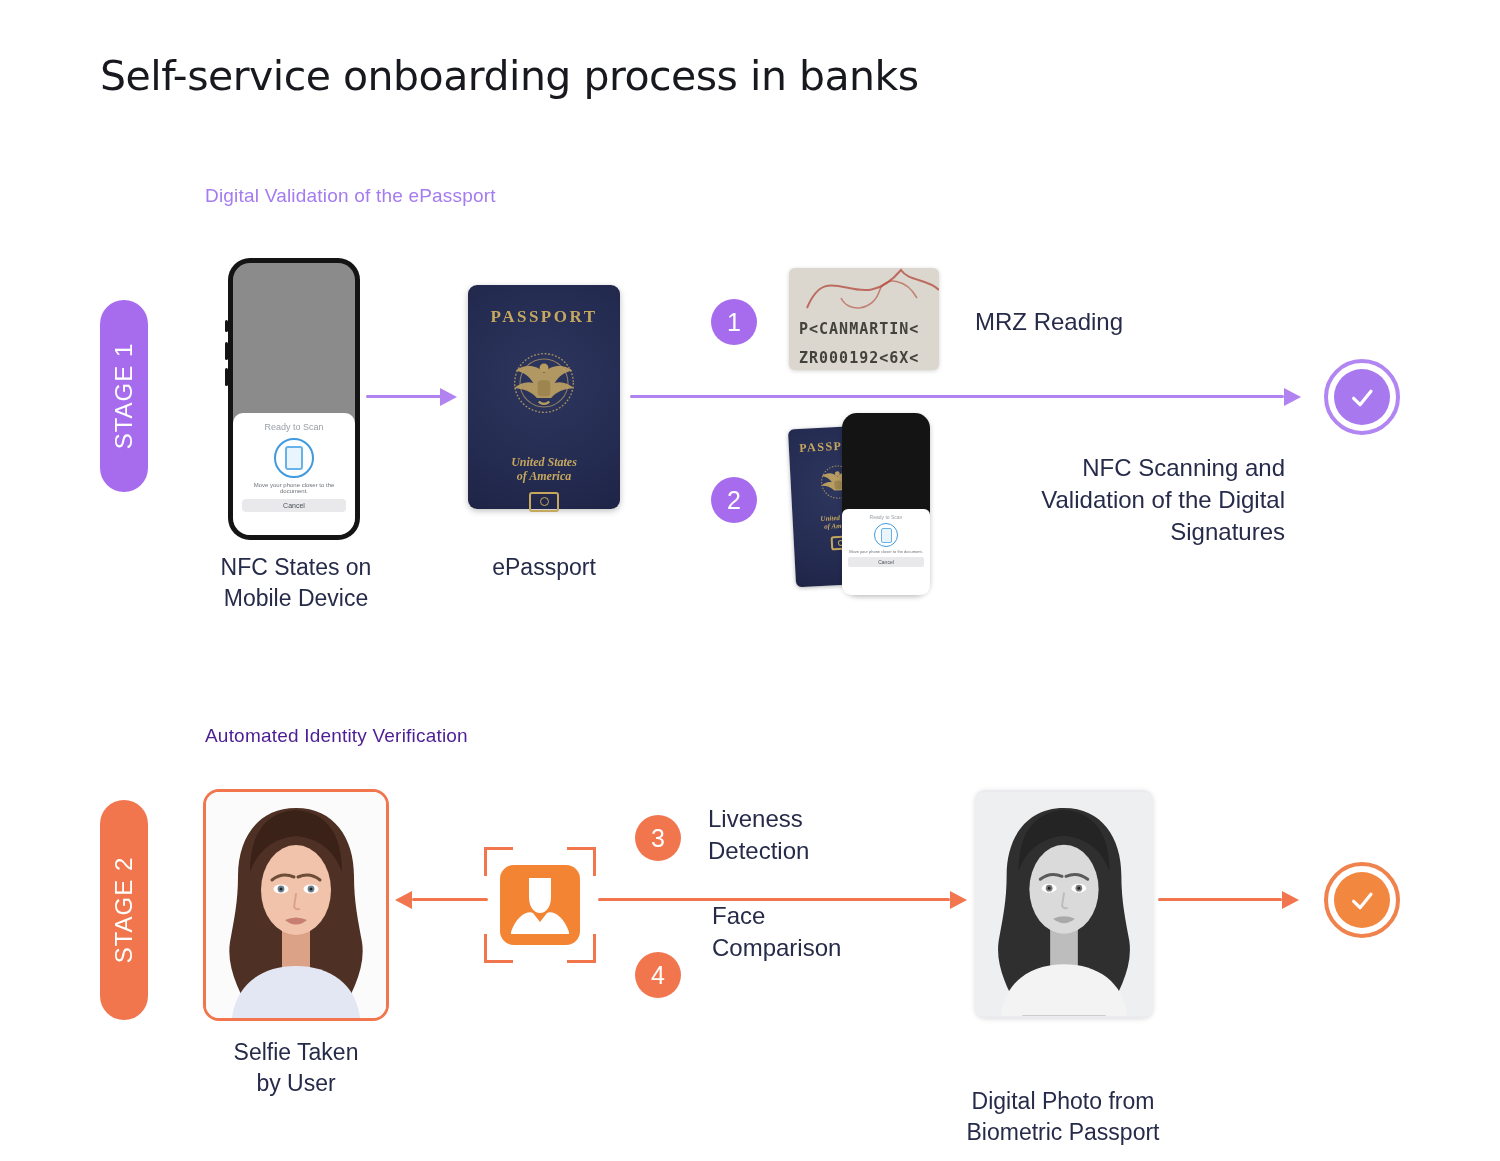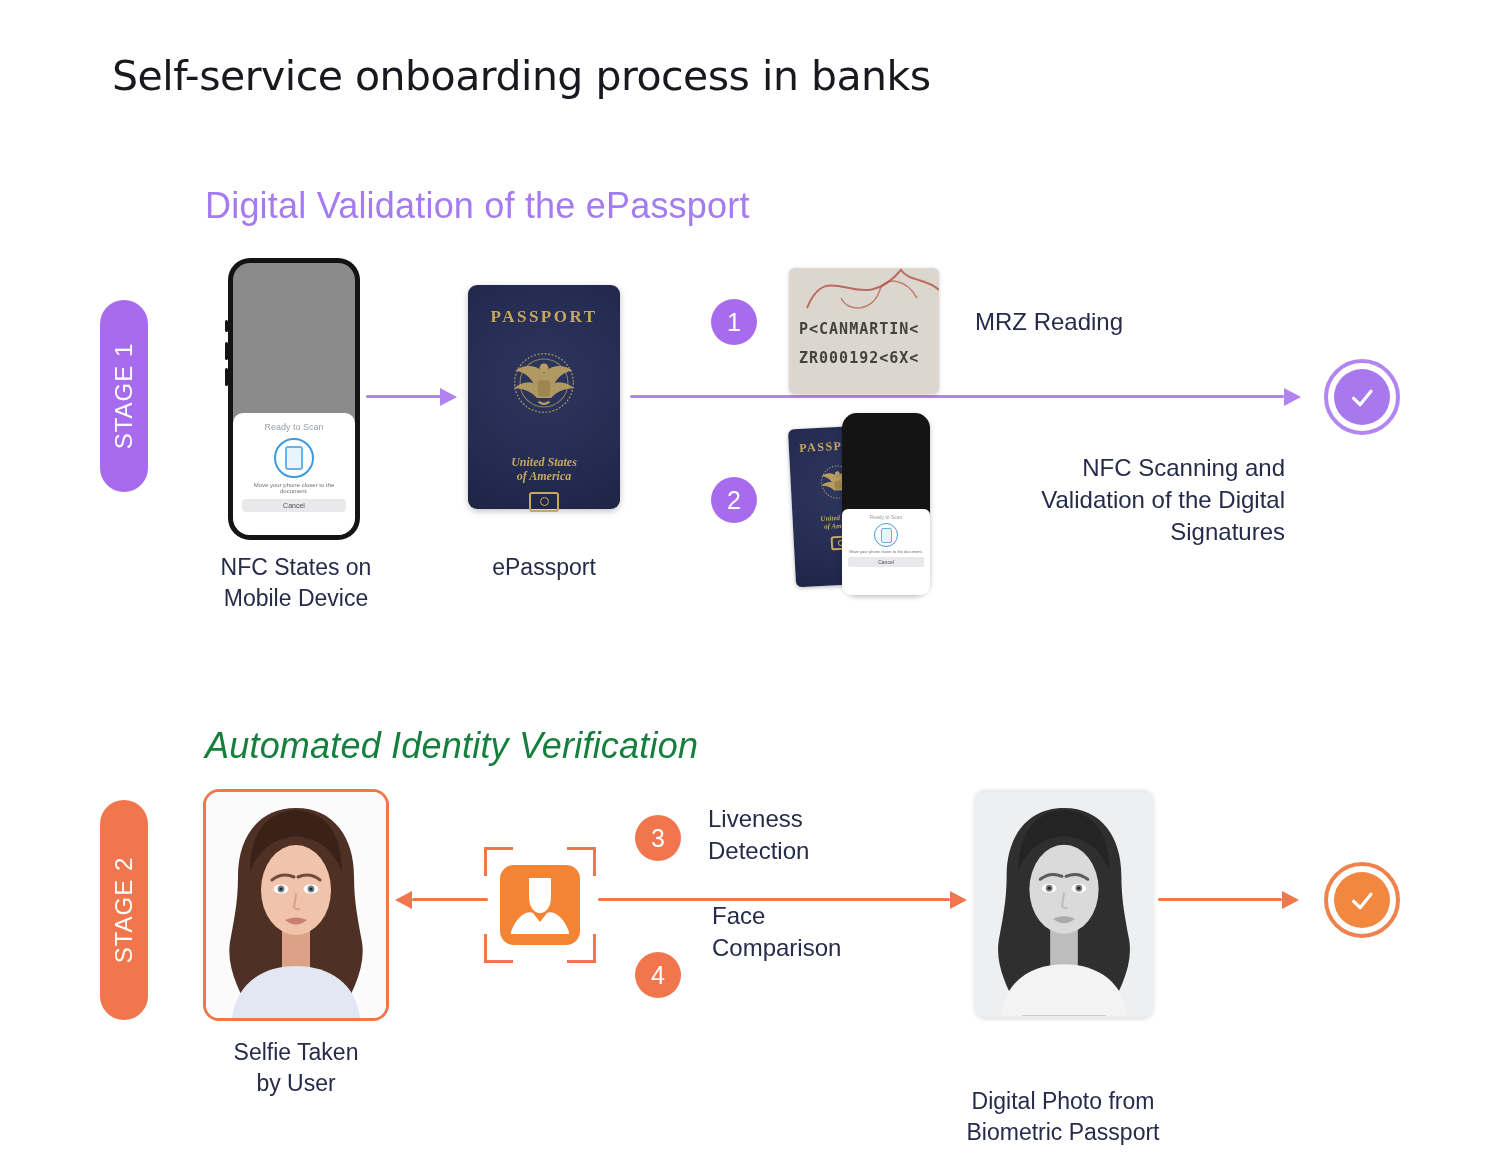--- a/index.html
+++ b/index.html
@@ -1,24 +1,24 @@
 <!DOCTYPE html>
 <html><head>
 <meta charset="utf-8">
 <style>
   html,body{margin:0;padding:0;background:#ffffff;}
   body{font-family:"Liberation Sans","DejaVu Sans",sans-serif;}
   .canvas{position:relative;width:1500px;height:1161px;background:#ffffff;overflow:hidden;}
   .abs{position:absolute;}
 
-  .title{left:112px;top:52px;font-family:"DejaVu Sans",sans-serif;font-size:41px;font-weight:500;color:#17191e;letter-spacing:-0.5px;}
-
-  .stage-header{font-size:36px;font-weight:500;letter-spacing:0.2px;}
+  .title{left:100px;top:52px;font-family:"DejaVu Sans",sans-serif;font-size:41px;font-weight:500;color:#17191e;letter-spacing:-0.5px;}
+
+  .stage-header{font-size:19px;font-weight:500;letter-spacing:0.2px;}
   .stage-header.purple{color:#a47bf0;}
-  .stage-header.orange{color:#15803d;font-style:italic;}
+  .stage-header.orange{color:#4c1d95;}
 
   .pill{border-radius:26px;display:flex;align-items:center;justify-content:center;}
   .pill.purple{background:#a76cee;}
   .pill.orange{background:#f1764e;}
   .pill-text{transform:rotate(-90deg);white-space:nowrap;color:#ffffff;font-size:24px;letter-spacing:1px;}
 
   .num-circle{width:46px;height:46px;border-radius:50%;display:flex;align-items:center;justify-content:center;color:#fff;font-size:25px;}
   .num-circle.purple{background:#a76cee;}
   .num-circle.orange{background:#f1764e;}
 
@@ -139,21 +139,21 @@
     <div class="chip" style="width:26px;height:16px;margin-top:8px;">
         <div class="chip-dot" style="width:7px;height:7px;"></div>
       </div>
   </div>
   <div class="abs caption" style="left:454px;top:552px;width:180px;">ePassport</div>
 
   <div class="abs arrow-line purple" style="left:630px;top:395px;width:654px;"></div>
   <div class="abs ah-right purple" style="left:1284px;top:388px;"></div>
 
   <div class="abs num-circle purple" style="left:711px;top:299px;">1</div>
-  <div class="abs mrz-strip" style="left:789px;top:268px;width:150px;height:126px;">
+  <div class="abs mrz-strip" style="left:789px;top:268px;width:150px;height:102px;">
     <svg width="150" height="46" viewBox="0 0 150 46">
       <path d="M18,40 C40,-14 70,52 112,2 C120,14 138,10 150,22" stroke="#b3473a" stroke-width="2" fill="none" opacity="0.75"></path>
       <path d="M52,30 C60,46 84,42 90,24 C96,6 118,12 128,30" stroke="#b3473a" stroke-width="1.6" fill="none" opacity="0.6"></path>
     </svg>
     <div class="mrz-text" style="margin:2px 0 0 10px;">P&lt;CANMARTIN&lt;</div>
     <div class="mrz-text" style="margin:11px 0 0 10px;">ZR000192&lt;6X&lt;</div>
   </div>
   <div class="abs label-block" style="left:975px;top:306px;">
     <div>MRZ Reading</div>
   </div>

